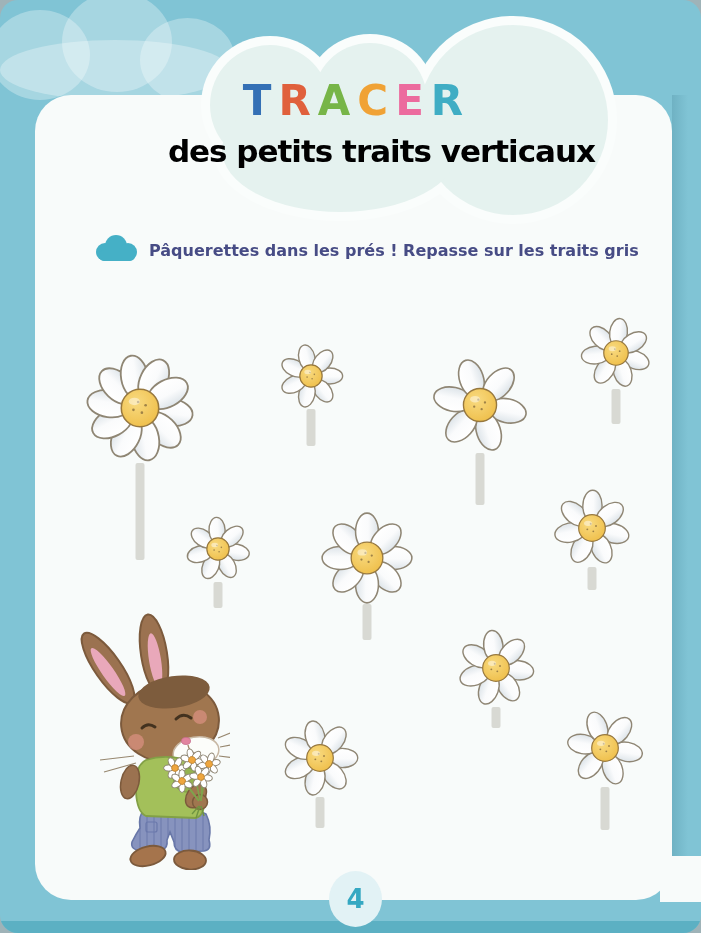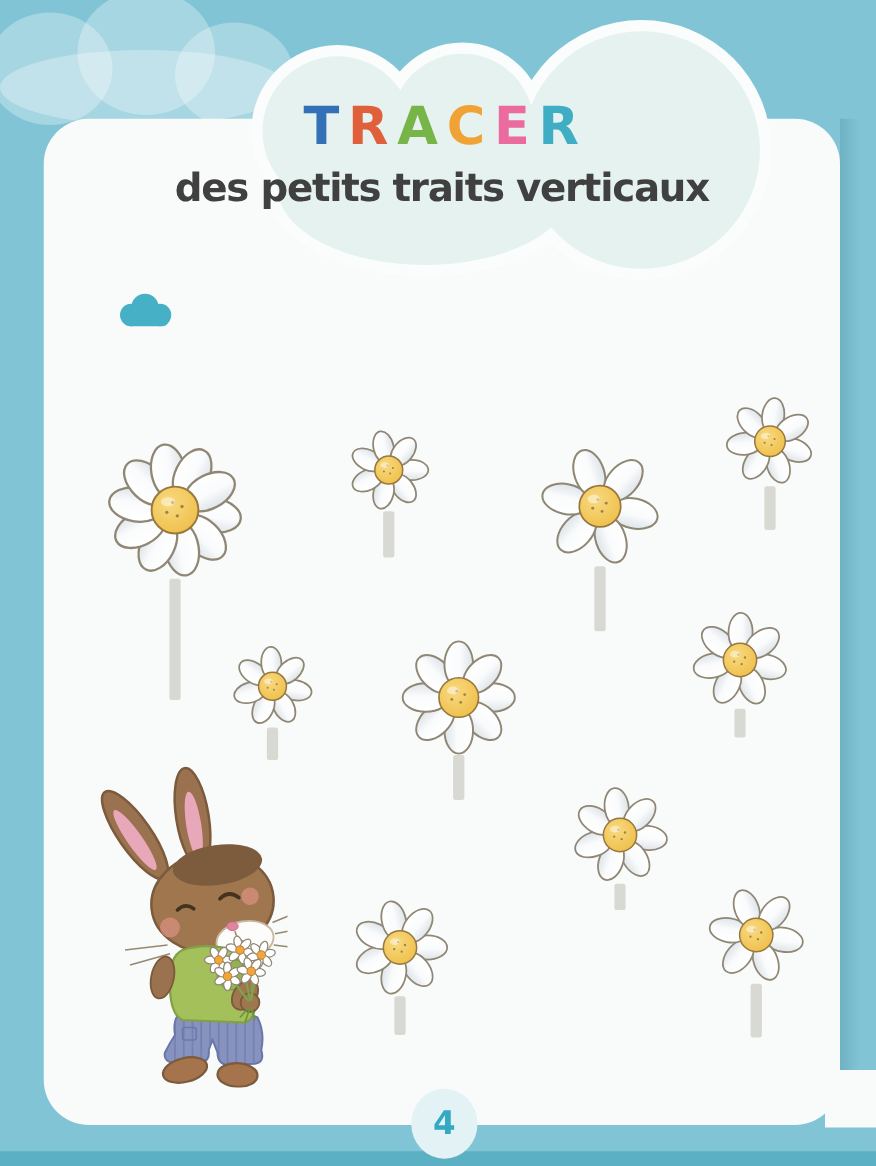--- a/index.html
+++ b/index.html
@@ -49,21 +49,21 @@
   .badge{
     position:absolute; left:329px; top:871px; width:53px; height:56px;
     background:#e2f2f5; border-radius:50%;
     display:flex; align-items:center; justify-content:center;
     font-size:26px; font-weight:bold;
   }
 </style>
 </head>
 <body>
 
-<div class="stage" style="background: rgb(128, 196, 213);">
+<div class="stage" style="background: rgb(128, 196, 213); border-radius: 18px;">
 
   <div class="corner-cloud">
     <span class="cc1"></span>
       <span class="cc2"></span>
       <span class="cc3"></span>
       <span class="cc4"></span>
   </div>
 
   <div class="page"></div>
   <div class="page-right-patch"></div>
@@ -78,31 +78,31 @@
     </g>
     <g fill="#e5f2ef">
       <circle cx="80" cy="93" r="60"></circle>
       <circle cx="180" cy="88" r="57"></circle>
       <circle cx="323" cy="108" r="95"></circle>
       <ellipse cx="150" cy="138" rx="118" ry="62"></ellipse>
     </g>
   </svg>
 
   <div class="title"><span style="color: rgb(52, 112, 181);">T</span><span style="color: rgb(224, 96, 60);">R</span><span style="color: rgb(119, 181, 72);">A</span><span style="color: rgb(240, 162, 53);">C</span><span style="color: rgb(236, 107, 158);">E</span><span style="color: rgb(63, 173, 196);">R</span></div>
-  <div class="subtitle" style="color: #404040;">des petits traits verticaux</div>
+  <div class="subtitle" style="color: #000000; padding-left: 28px;">des petits traits verticaux</div>
 
   <div class="instruction" style="color: rgb(71, 76, 133);">
     <svg class="cloud-ic" width="48" height="30" viewBox="0 0 48 30">
       <g fill="#45b0c6">
         <circle cx="13" cy="18" r="9"></circle>
         <circle cx="24" cy="12" r="11"></circle>
         <circle cx="36" cy="18" r="9"></circle>
         <rect x="7" y="16" width="36" height="11" rx="5"></rect>
       </g>
-    </svg>
+    </svg><span>Pâquerettes dans les prés ! Repasse sur les traits gris</span>
     <br>
   </div>
 
   <svg class="flowers-layer" viewBox="0 0 701 933">
     <defs>
       <linearGradient id="petalGrad" x1="0" y1="0" x2="0" y2="1">
         <stop offset="0" stop-color="#ffffff"></stop>
         <stop offset="0.55" stop-color="#fafbfc"></stop>
         <stop offset="1" stop-color="#dde4e9"></stop>
       </linearGradient>

